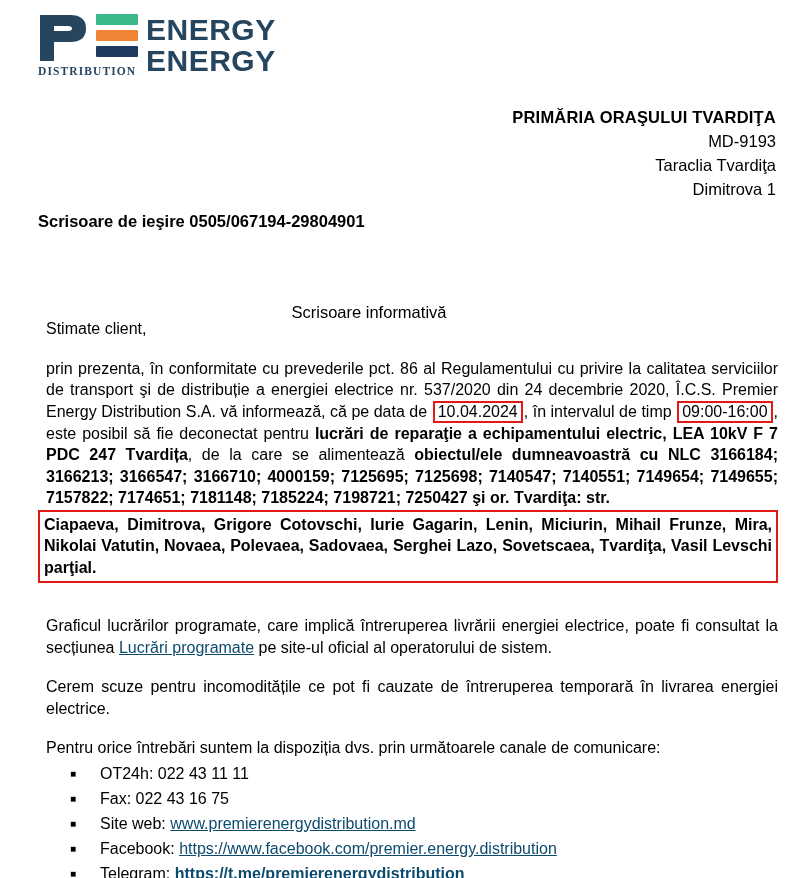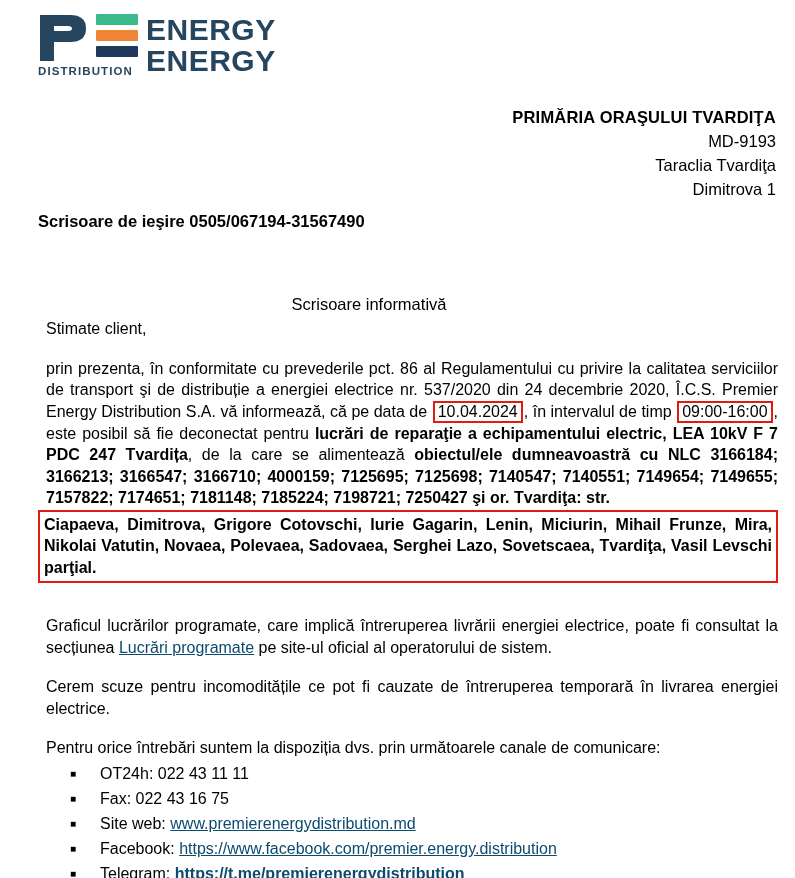--- a/index.html
+++ b/index.html
@@ -46,21 +46,21 @@
     border-radius: 1px;
   }
   .logo-distribution {
     position: absolute;
     left: 0;
     top: 52px;
     font-size: 11.5px;
     font-weight: bold;
     letter-spacing: 1.1px;
     color: #26455f;
-    font-family: Liberation Sans, sans-serif;
+    font-family: Liberation Serif, serif;
   }
   .logo-words {
     margin-left: 8px;
     margin-top: 1px;
     color: #26455f;
     font-weight: bold;
     font-size: 30px;
     line-height: 31px;
     letter-spacing: 0.5px;
   }
@@ -87,21 +87,21 @@
     top: 212px;
     font-size: 16.5px;
     font-weight: bold;
   }
 
   
   .doc-title {
     position: absolute;
     left: 0;
     right: 0;
-    top: 295px;
+    top: 303px;
     text-align: center;
     font-size: 16.5px;
     padding-left: 38px;
     padding-right: 95px;
   }
 
   
   .body-area {
     position: absolute;
     left: 38px;
@@ -187,21 +187,21 @@
     </div>
   </div>
 
   <div class="addr">
     <div class="org">PRIMĂRIA ORAŞULUI TVARDIŢA</div>
     <div>MD-9193</div>
     <div>Taraclia Tvardiţa</div>
     <div>Dimitrova 1</div>
   </div>
 
-  <div class="refline">Scrisoare de ieşire 0505/067194-31567490</div>
+  <div class="refline">Scrisoare de ieşire 0505/067194-29804901</div>
 
   <div class="doc-title">Scrisoare informativă</div>
 
   <div class="body-area">
 
     <p class="para greet">Stimate client,</p>
 
     <p class="para tight"><span>prin prezenta, în conformitate cu prevederile pct. 86 al Regulamentului cu privire la calitatea serviciilor de transport şi de distribuție a energiei electrice nr. 537/2020 din 24 decembrie 2020, Î.C.S. Premier Energy Distribution S.A. vă informează, că pe data de </span><span class="boxed">10.04.2024</span><span>, în intervalul de timp </span><span class="boxed">09:00-16:00</span><span>, este posibil să fie deconectat pentru </span><b>lucrări de reparaţie a echipamentului electric, LEA 10kV F 7 PDC 247 Tvardița</b><span>, de la care se alimentează </span><b>obiectul/ele dumneavoastră cu NLC 3166184; 3166213; 3166547; 3166710; 4000159; 7125695; 7125698; 7140547; 7140551; 7149654; 7149655; 7157822; 7174651; 7181148; 7185224; 7198721; 7250427 şi or. Tvardiţa: str.</b></p>
 
     <div class="street-box">Ciapaeva, Dimitrova, Grigore Cotovschi, Iurie Gagarin, Lenin, Miciurin, Mihail Frunze, Mira, Nikolai Vatutin, Novaea, Polevaea, Sadovaea, Serghei Lazo, Sovetscaea, Tvardiţa, Vasil Levschi parţial.</div>

